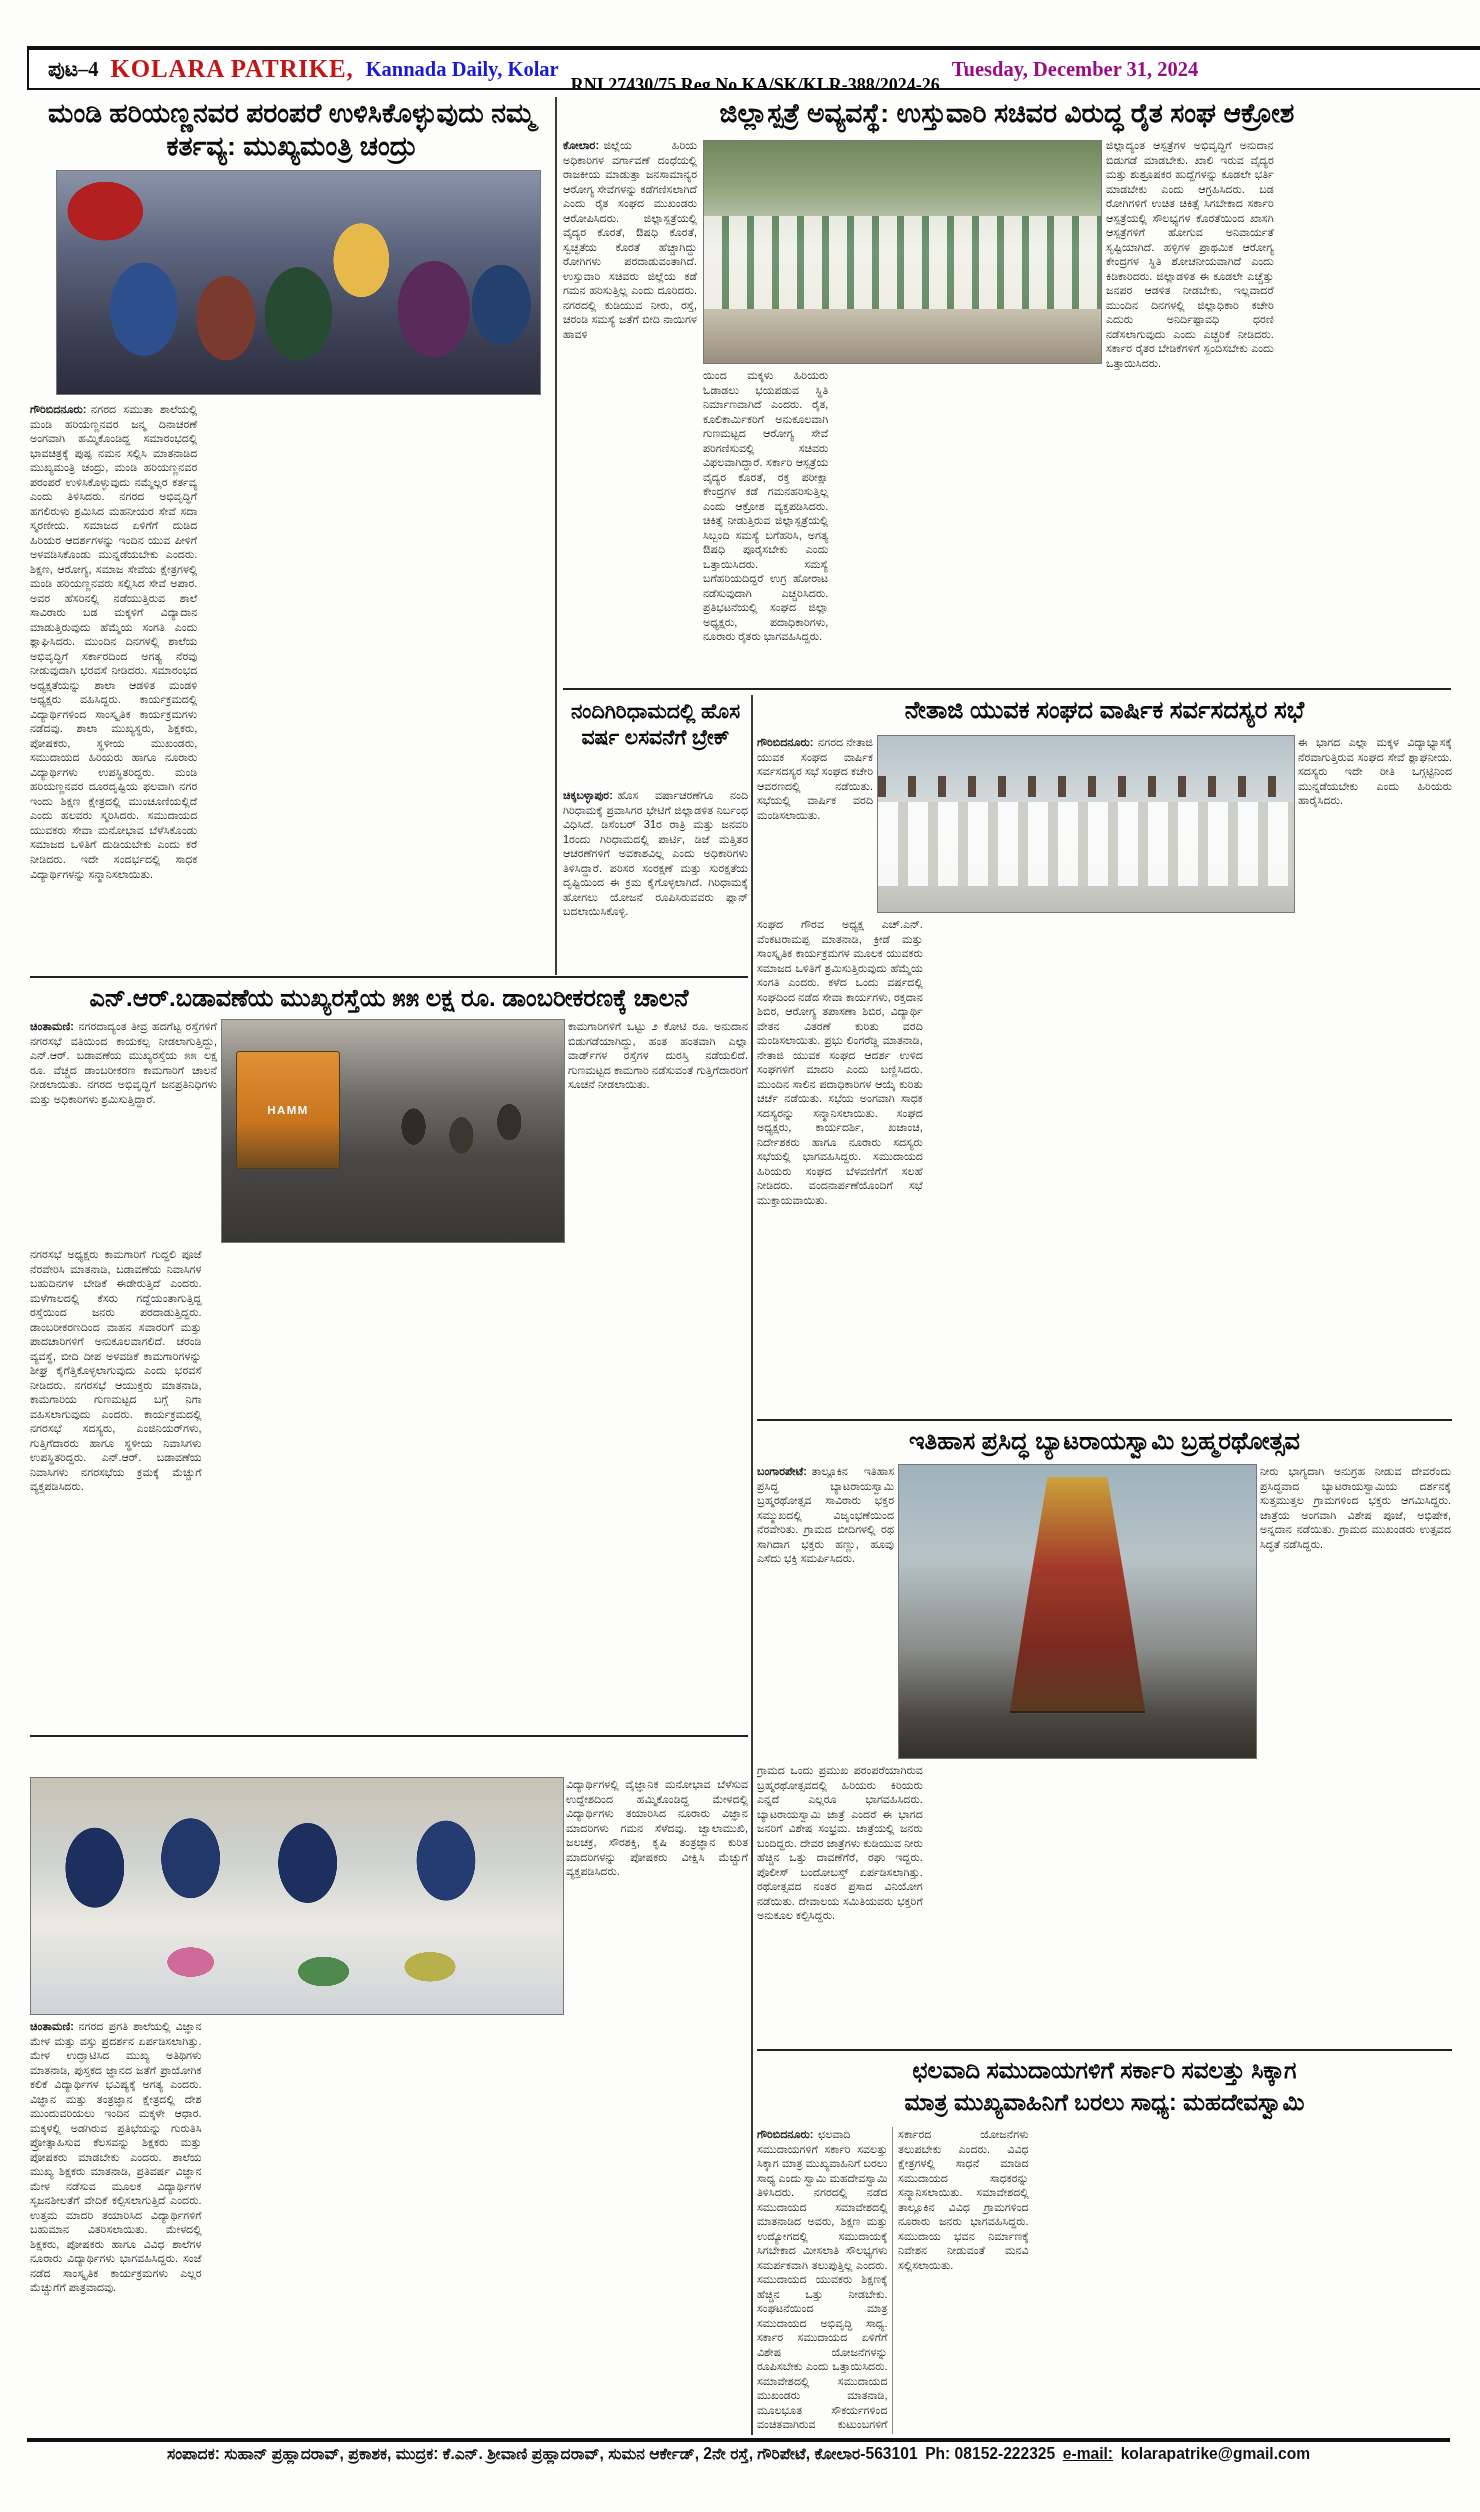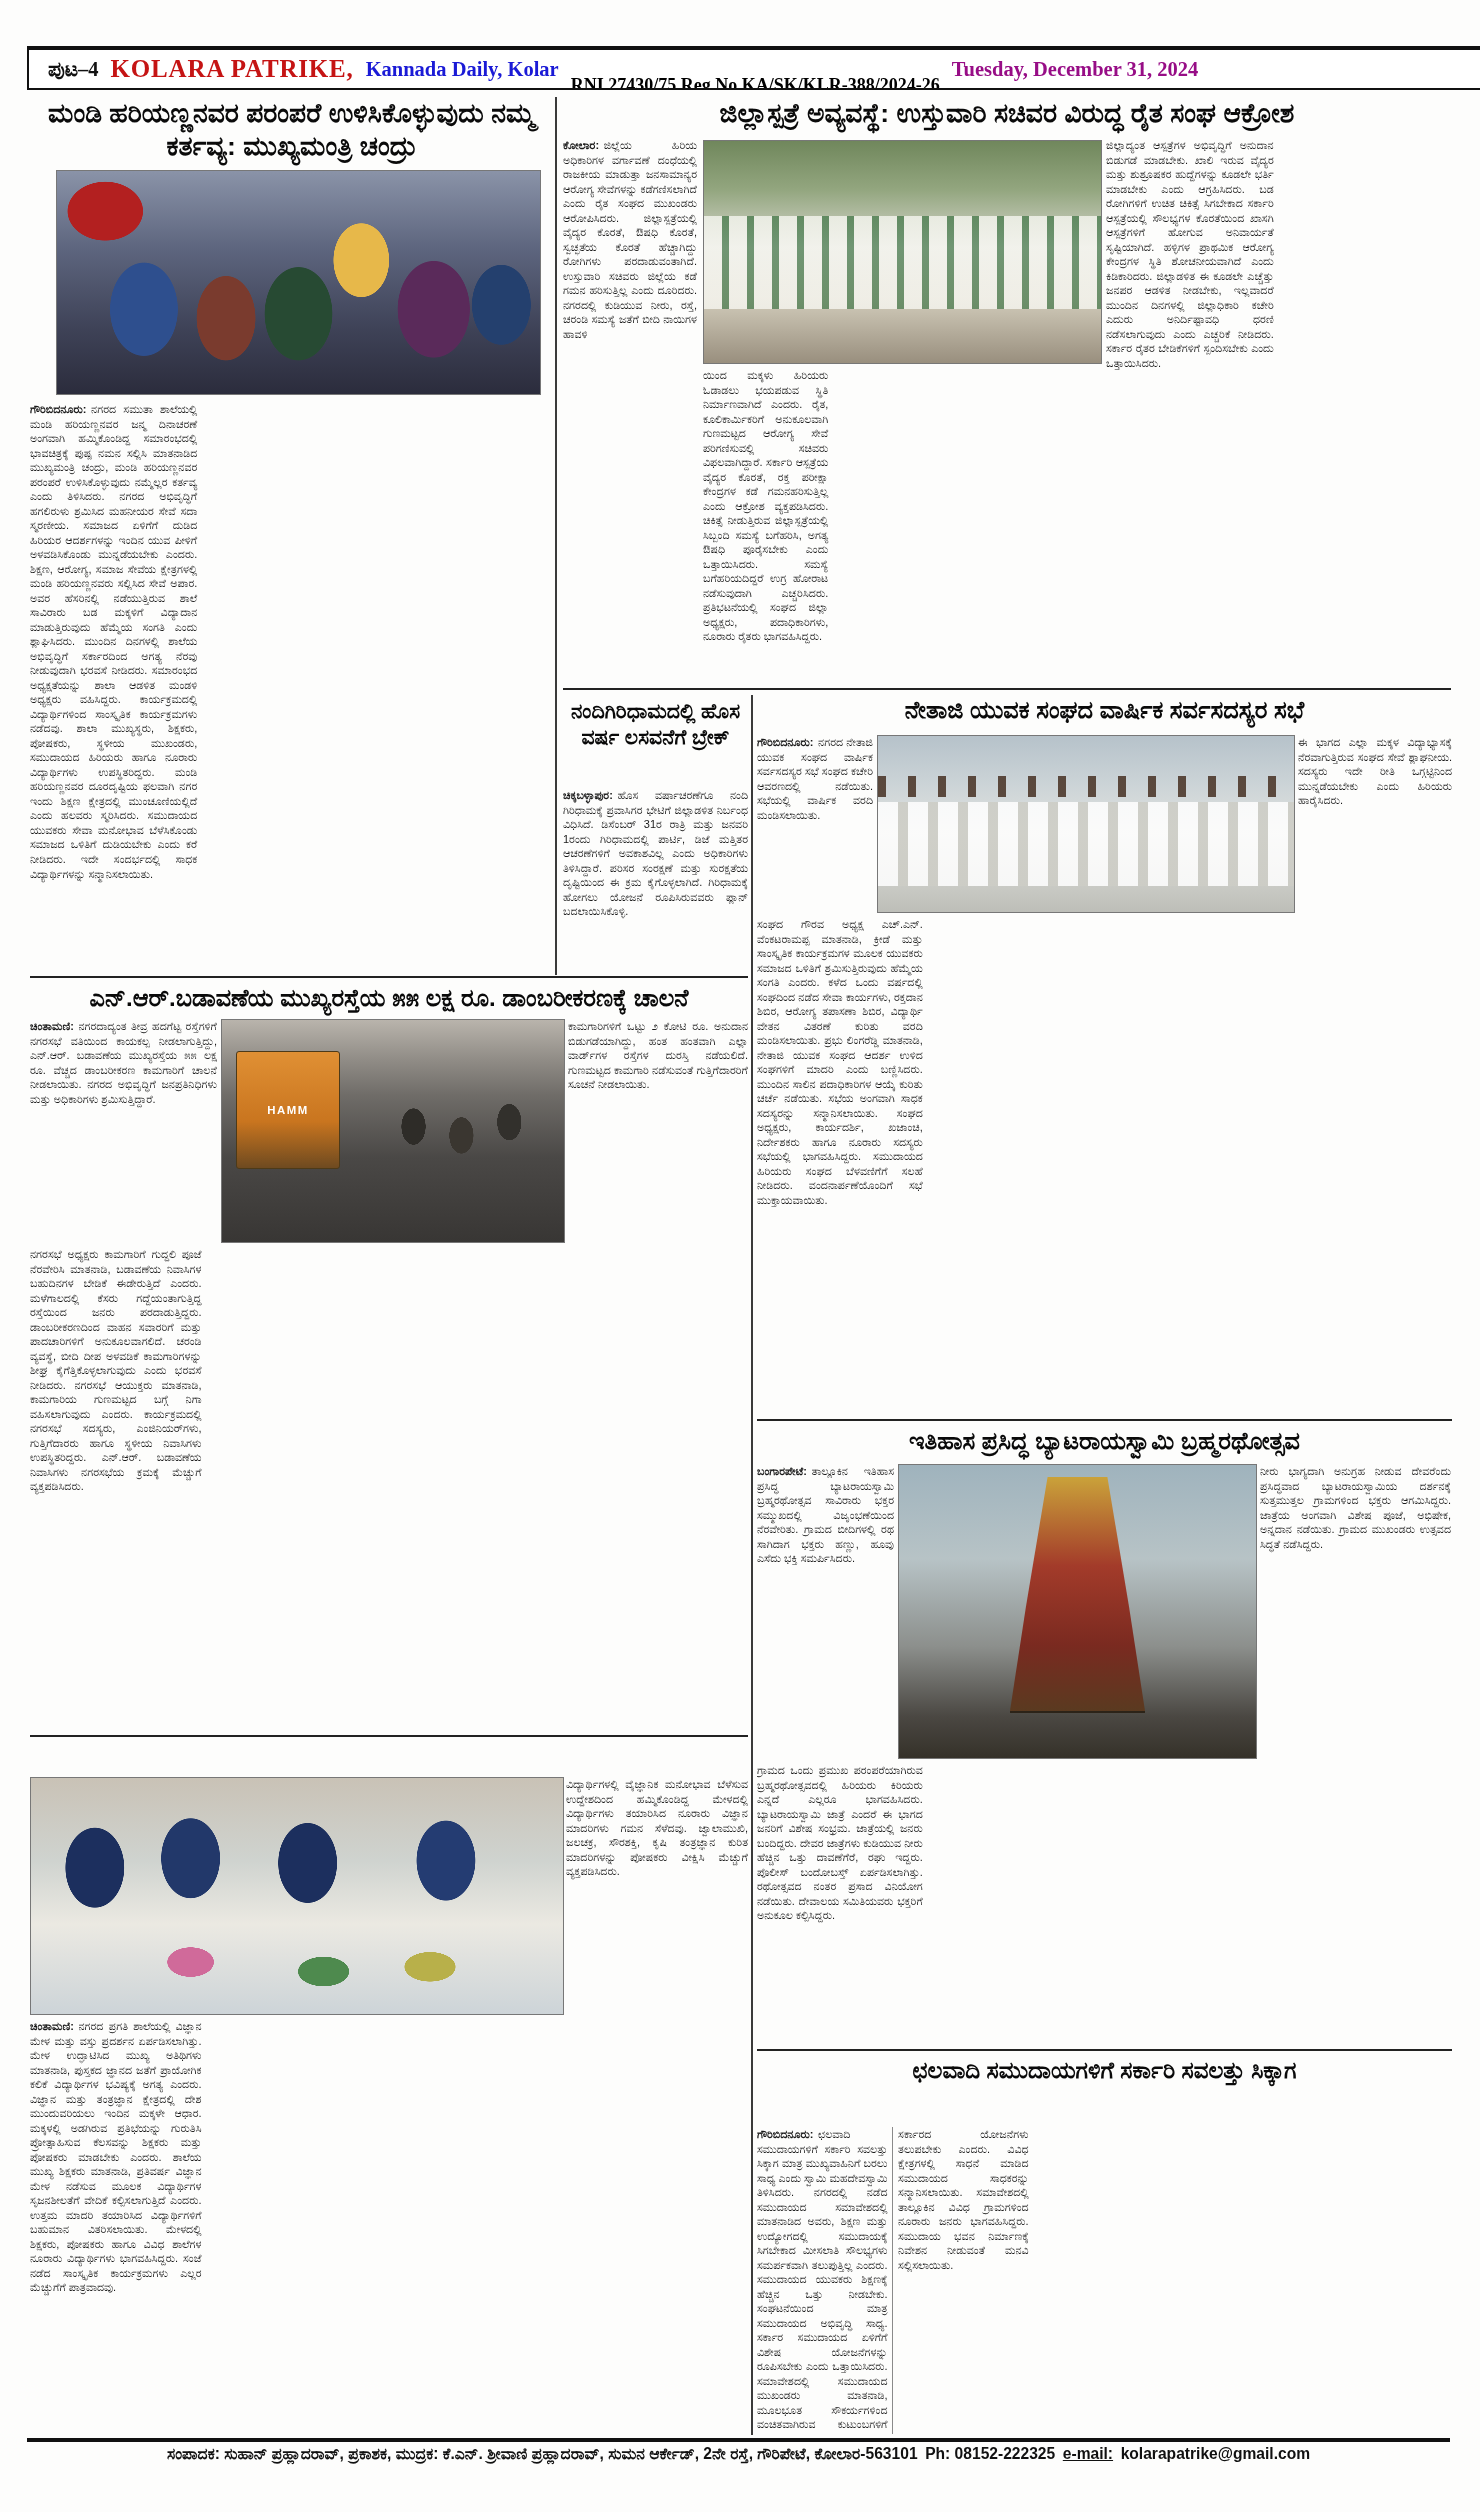--- a/index.html
+++ b/index.html
@@ -216,20 +216,21 @@
   </div>
   <div class="cols c4" style="left:0;top:278px;width:718px;height:412px;">
     <b class="dl">ಚಿಂತಾಮಣಿ:</b><span>ನಗರದ ಪ್ರಗತಿ ಶಾಲೆಯಲ್ಲಿ ವಿಜ್ಞಾನ ಮೇಳ ಮತ್ತು ವಸ್ತು ಪ್ರದರ್ಶನ ಏರ್ಪಡಿಸಲಾಗಿತ್ತು. ಮೇಳ ಉದ್ಘಾಟಿಸಿದ ಮುಖ್ಯ ಅತಿಥಿಗಳು ಮಾತನಾಡಿ, ಪುಸ್ತಕದ ಜ್ಞಾನದ ಜತೆಗೆ ಪ್ರಾಯೋಗಿಕ ಕಲಿಕೆ ವಿದ್ಯಾರ್ಥಿಗಳ ಭವಿಷ್ಯಕ್ಕೆ ಅಗತ್ಯ ಎಂದರು. ವಿಜ್ಞಾನ ಮತ್ತು ತಂತ್ರಜ್ಞಾನ ಕ್ಷೇತ್ರದಲ್ಲಿ ದೇಶ ಮುಂದುವರಿಯಲು ಇಂದಿನ ಮಕ್ಕಳೇ ಆಧಾರ. ಮಕ್ಕಳಲ್ಲಿ ಅಡಗಿರುವ ಪ್ರತಿಭೆಯನ್ನು ಗುರುತಿಸಿ ಪ್ರೋತ್ಸಾಹಿಸುವ ಕೆಲಸವನ್ನು ಶಿಕ್ಷಕರು ಮತ್ತು ಪೋಷಕರು ಮಾಡಬೇಕು ಎಂದರು. ಶಾಲೆಯ ಮುಖ್ಯ ಶಿಕ್ಷಕರು ಮಾತನಾಡಿ, ಪ್ರತಿವರ್ಷ ವಿಜ್ಞಾನ ಮೇಳ ನಡೆಸುವ ಮೂಲಕ ವಿದ್ಯಾರ್ಥಿಗಳ ಸೃಜನಶೀಲತೆಗೆ ವೇದಿಕೆ ಕಲ್ಪಿಸಲಾಗುತ್ತಿದೆ ಎಂದರು. ಉತ್ತಮ ಮಾದರಿ ತಯಾರಿಸಿದ ವಿದ್ಯಾರ್ಥಿಗಳಿಗೆ ಬಹುಮಾನ ವಿತರಿಸಲಾಯಿತು. ಮೇಳದಲ್ಲಿ ಶಿಕ್ಷಕರು, ಪೋಷಕರು ಹಾಗೂ ವಿವಿಧ ಶಾಲೆಗಳ ನೂರಾರು ವಿದ್ಯಾರ್ಥಿಗಳು ಭಾಗವಹಿಸಿದ್ದರು. ಸಂಜೆ ನಡೆದ ಸಾಂಸ್ಕೃತಿಕ ಕಾರ್ಯಕ್ರಮಗಳು ಎಲ್ಲರ ಮೆಚ್ಚುಗೆಗೆ ಪಾತ್ರವಾದವು.</span>
   </div>
 </div>
 
 <div class="hsep" style="left:757px;top:2049px;width:695px;"></div>
 
 <div class="art" style="left:757px;top:2056px;width:695px;height:380px;">
   <div class="hl" style="position:absolute;left:0;top:0;width:695px;font-size:23px;">ಛಲವಾದಿ ಸಮುದಾಯಗಳಿಗೆ ಸರ್ಕಾರಿ ಸವಲತ್ತು ಸಿಕ್ಕಾಗ</div>
+  <div class="hl" style="position:absolute;left:0;top:32px;width:695px;font-size:23px;">ಮಾತ್ರ ಮುಖ್ಯವಾಹಿನಿಗೆ ಬರಲು ಸಾಧ್ಯ: ಮಹದೇವಸ್ವಾಮಿ</div>
   <div class="cols c5" style="left:0;top:71px;width:695px;height:307px;">
     <b class="dl">ಗೌರಿಬಿದನೂರು:</b><span>ಛಲವಾದಿ ಸಮುದಾಯಗಳಿಗೆ ಸರ್ಕಾರಿ ಸವಲತ್ತು ಸಿಕ್ಕಾಗ ಮಾತ್ರ ಮುಖ್ಯವಾಹಿನಿಗೆ ಬರಲು ಸಾಧ್ಯ ಎಂದು ಸ್ವಾಮಿ ಮಹದೇವಸ್ವಾಮಿ ತಿಳಿಸಿದರು. ನಗರದಲ್ಲಿ ನಡೆದ ಸಮುದಾಯದ ಸಮಾವೇಶದಲ್ಲಿ ಮಾತನಾಡಿದ ಅವರು, ಶಿಕ್ಷಣ ಮತ್ತು ಉದ್ಯೋಗದಲ್ಲಿ ಸಮುದಾಯಕ್ಕೆ ಸಿಗಬೇಕಾದ ಮೀಸಲಾತಿ ಸೌಲಭ್ಯಗಳು ಸಮರ್ಪಕವಾಗಿ ತಲುಪುತ್ತಿಲ್ಲ ಎಂದರು. ಸಮುದಾಯದ ಯುವಕರು ಶಿಕ್ಷಣಕ್ಕೆ ಹೆಚ್ಚಿನ ಒತ್ತು ನೀಡಬೇಕು. ಸಂಘಟನೆಯಿಂದ ಮಾತ್ರ ಸಮುದಾಯದ ಅಭಿವೃದ್ಧಿ ಸಾಧ್ಯ. ಸರ್ಕಾರ ಸಮುದಾಯದ ಏಳಿಗೆಗೆ ವಿಶೇಷ ಯೋಜನೆಗಳನ್ನು ರೂಪಿಸಬೇಕು ಎಂದು ಒತ್ತಾಯಿಸಿದರು. ಸಮಾವೇಶದಲ್ಲಿ ಸಮುದಾಯದ ಮುಖಂಡರು ಮಾತನಾಡಿ, ಮೂಲಭೂತ ಸೌಕರ್ಯಗಳಿಂದ ವಂಚಿತವಾಗಿರುವ ಕುಟುಂಬಗಳಿಗೆ ಸರ್ಕಾರದ ಯೋಜನೆಗಳು ತಲುಪಬೇಕು ಎಂದರು. ವಿವಿಧ ಕ್ಷೇತ್ರಗಳಲ್ಲಿ ಸಾಧನೆ ಮಾಡಿದ ಸಮುದಾಯದ ಸಾಧಕರನ್ನು ಸನ್ಮಾನಿಸಲಾಯಿತು. ಸಮಾವೇಶದಲ್ಲಿ ತಾಲ್ಲೂಕಿನ ವಿವಿಧ ಗ್ರಾಮಗಳಿಂದ ನೂರಾರು ಜನರು ಭಾಗವಹಿಸಿದ್ದರು. ಸಮುದಾಯ ಭವನ ನಿರ್ಮಾಣಕ್ಕೆ ನಿವೇಶನ ನೀಡುವಂತೆ ಮನವಿ ಸಲ್ಲಿಸಲಾಯಿತು.</span>
   </div>
 </div>
 
 <div class="footbar"></div>
 <div class="footer">
   <span>ಸಂಪಾದಕ: ಸುಹಾನ್ ಪ್ರಹ್ಲಾದರಾವ್, ಪ್ರಕಾಶಕ, ಮುದ್ರಕ: ಕೆ.ಎನ್. ಶ್ರೀವಾಣಿ ಪ್ರಹ್ಲಾದರಾವ್, ಸುಮನ ಆರ್ಕೇಡ್, 2ನೇ ರಸ್ತೆ, ಗೌರಿಪೇಟೆ, ಕೋಲಾರ-563101</span>
   <span>Ph: 08152-222325</span>
   <span class="email-label">e-mail:</span>

